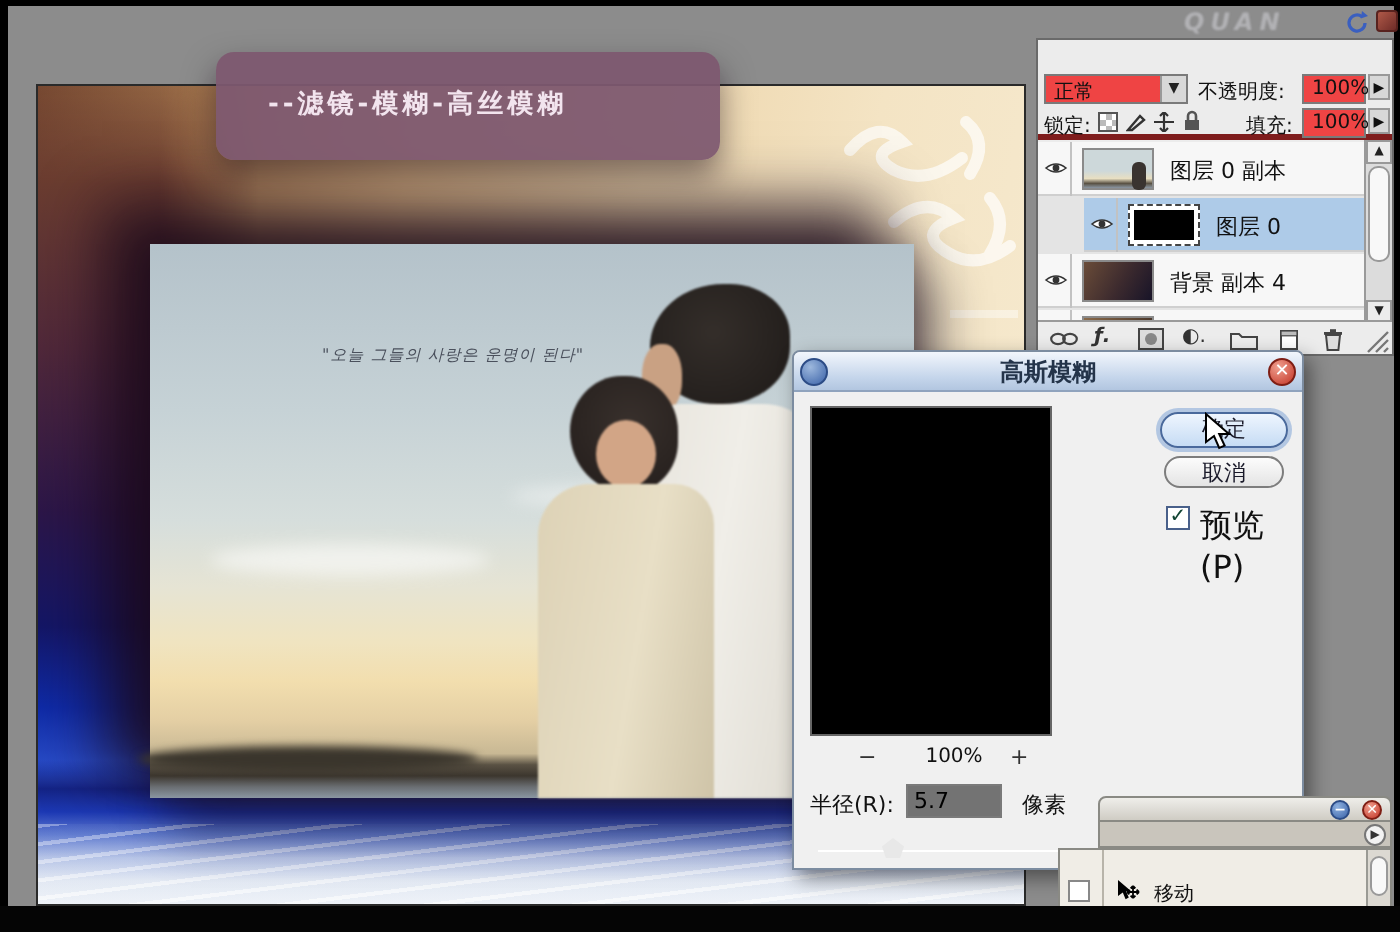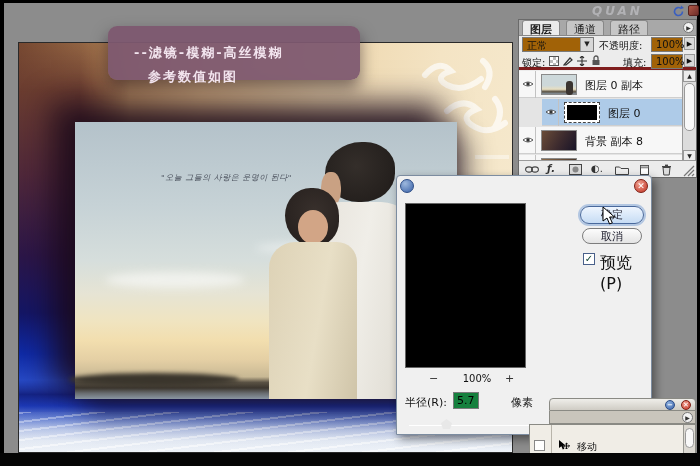--- a/index.html
+++ b/index.html
@@ -58,21 +58,21 @@
   #layers-panel { left:514px; top:16px; width:179px; height:159px; background:#ececec;
     border:1px solid #6a6a6a; font-size:11px; }
   .ptab { position:absolute; top:0; height:15px; padding:1px 7px 0; font-size:11px;
     border:1px solid #888; border-bottom:none; border-radius:3px 3px 0 0; background:#c6c6c6; color:#222; }
   .ptab.active { background:#ececec; font-weight:bold; }
   #tabs-row { left:0; top:0; width:100%; height:16px; background:#a8a8a8;
     border-bottom:1px solid #888; }
   .circle-btn { position:absolute; width:11px; height:11px; border-radius:50%;
     background:#f2f2f2; border:1px solid #777; font-size:6px; color:#333;
     text-align:center; line-height:9px; }
-  .combo { position:absolute; height:15px; background:#a16207; border:1px solid #7a7a7a;
+  .combo { position:absolute; height:15px; background:#ef4444; border:1px solid #7a7a7a;
     font-size:10px; padding:1px 0 0 4px; color:#111; }
   .dd-btn { position:absolute; right:0; top:0; width:13px; height:13px; background:#d8d8d8;
     border-left:1px solid #999; text-align:center; font-size:7px; line-height:13px; color:#222; }
   .spin { position:absolute; width:11px; height:13px; font-size:7px; line-height:13px;
     text-align:center; color:#111; background:#d8d8d8; border:1px solid #999; }
   .plabel { position:absolute; font-size:10px; color:#111; }
   .lrow { position:absolute; left:0; width:164px; height:27px; background:#f7f7f7;
     border-bottom:1px solid #cfcfcf; }
   .lrow.sel { background:#aecbe8;margin-left:23px; }
   .eye-cell { position:absolute; left:0; top:0; width:17px; height:27px;
@@ -101,22 +101,22 @@
   #dlg-sys { left:3px; top:3px; width:14px; height:14px; border-radius:50%;
     background:radial-gradient(circle at 35% 30%, #9db8dd, #3a62a8); border:1px solid #2c4c86; }
   #dlg-close { right:3px; top:3px; width:14px; height:14px; border-radius:50%;
     background:radial-gradient(circle at 35% 30%, #f0a090, #c23324); border:1px solid #7e1e14;
     color:#fff; font-size:9px; line-height:13px; text-align:center; font-weight:bold; }
   #dlg-preview-box { left:8px; top:27px; width:121px; height:165px; background:#000;
     border:1px solid #666; }
   .zoomctl { position:absolute; top:196px; font-size:11px; color:#333; }
   #dlg-zoom-val { left:50px; top:197px; width:60px; text-align:center; font-size:10px; color:#111; }
   #radius-label { left:8px; top:219px; font-size:11px; color:#111; }
-  #radius-input { left:56px; top:216px; width:26px; height:17px; border:1px solid #7a7a7a;
-    font-size:11px; padding-left:3px; background:#15803d; font-family:"DejaVu Sans",sans-serif; }
+  #radius-input { left:56px; top:216px; width:48px; height:17px; border:1px solid #7a7a7a;
+    font-size:11px; padding-left:3px; background:#737373; font-family:"DejaVu Sans",sans-serif; }
   #unit-label { left:114px; top:219px; font-size:11px; color:#111; }
   #slider-track { left:12px; top:249px; width:152px; height:1px; background:#777;
     border-bottom:1px solid #fff; }
   #slider-handle { left:44px; top:243px; width:11px; height:10px; background:#e8e8e8;
     clip-path:polygon(50% 0%,100% 42%,82% 100%,18% 100%,0% 42%);
     filter:drop-shadow(0 0 1px #444); }
   .pill { position:absolute; text-align:center; font-size:11px; color:#1a1a2a;
     border-radius:9px; line-height:15px; }
   #ok-btn { left:183px; top:30px; width:64px; height:18px;
     background:linear-gradient(to bottom,#eef5fe,#c6dcf4); border:1px solid #49699c;
@@ -180,38 +180,31 @@
         <div id="wom-hair" class="abs"></div>
         <div id="wom-face" class="abs"></div>
         <div id="wom-body" class="abs"></div>
       </div>
       <div id="quote" class="abs">"오늘 그들의 사랑은 운명이 된다"</div>
     </div>
   </div>
 
   <div id="annotation" class="abs">
     <div>--滤镜-模糊-高丝模糊</div>
-    <div style="padding-left:14px">参考数值如图</div>
   </div>
 
   <div id="site-mark" class="abs">QUAN</div>
   <svg class="abs" style="left:668px;top:2px" width="13" height="13" viewBox="0 0 13 13">
     <path d="M10.5 6.5 a4 4 0 1 1 -1.6 -3.2" fill="none" stroke="#3a5fc0" stroke-width="1.6"></path>
     <path d="M9 0.5 L12 3 L8.4 4.2 Z" fill="#3a5fc0"></path>
   </svg>
   <div class="abs" style="left:684px;top:2px;width:11px;height:11px;border-radius:2px;
        background:linear-gradient(135deg,#b05948,#6e2c28);border:1px solid #58221e"></div>
 
   <div id="layers-panel" class="abs">
-    <div id="tabs-row" class="abs">
-      <div class="ptab active" style="left:3px">图层</div>
-      <div class="ptab" style="left:47px">通道</div>
-      <div class="ptab" style="left:91px">路径</div>
-      <div class="circle-btn" style="right:2px;top:2px">▶</div>
-    </div>
 
     <div class="abs" style="left:0;top:16px;width:100%;height:17px">
       <div class="combo" style="left:3px;top:1px;width:72px">
         <span>正常</span>
         <span class="dd-btn">▼</span>
       </div>
       <div class="plabel" style="left:80px;top:3px">不透明度:</div>
       <div class="combo" style="left:132px;top:1px;width:32px">
         <span>100%</span>
       </div>
@@ -268,21 +261,21 @@
       </div>
 
       <div class="lrow" style="top:56px">
         <div class="eye-cell">
           <svg class="eye" width="12" height="8" viewBox="0 0 12 8">
             <path d="M1 4 Q6 0 11 4 Q6 8 1 4 Z" fill="#fff" stroke="#333" stroke-width=".8"></path>
             <circle cx="6" cy="4" r="1.7" fill="#333"></circle>
             </svg>
         </div>
         <div class="thumb" style="background:linear-gradient(120deg,#6a4c38 0%,#3c2a2e 55%,#181428 100%)"></div>
-        <div class="lname">背景 副本 8</div>
+        <div class="lname">背景 副本 4</div>
       </div>
 
       <div class="lrow" style="top:84px">
         <div class="eye-cell">
           
         </div>
         <div class="thumb" style="background:linear-gradient(120deg,#8a6a4a,#3a2a22)"></div>
 
       </div>
     </div>
@@ -316,20 +309,21 @@
         <rect x="1" y="2" width="9" height="1.4" fill="#444"></rect>
         <rect x="4" y=".6" width="3" height="1.4" fill="#444"></rect>
         </svg>
       <svg class="abs" style="right:1px;top:4px" width="12" height="12" viewBox="0 0 12 12">
         <path d="M11 1 L1 11 M11 5 L5 11 M11 9 L9 11" stroke="#777" stroke-width="1.2"></path>
         </svg>
     </div>
   </div>
 
   <div id="dialog" class="abs">
+    <div id="dlg-title" class="abs">高斯模糊</div>
     <div id="dlg-sys" class="abs"></div>
     <div id="dlg-close" class="abs">✕</div>
 
     <div id="dlg-preview-box" class="abs"></div>
 
     <div class="zoomctl abs" style="left:32px">−</div>
     <div id="dlg-zoom-val" class="abs">100%</div>
     <div class="zoomctl abs" style="left:108px">+</div>
 
     <div id="radius-label" class="abs">半径(R):</div>

